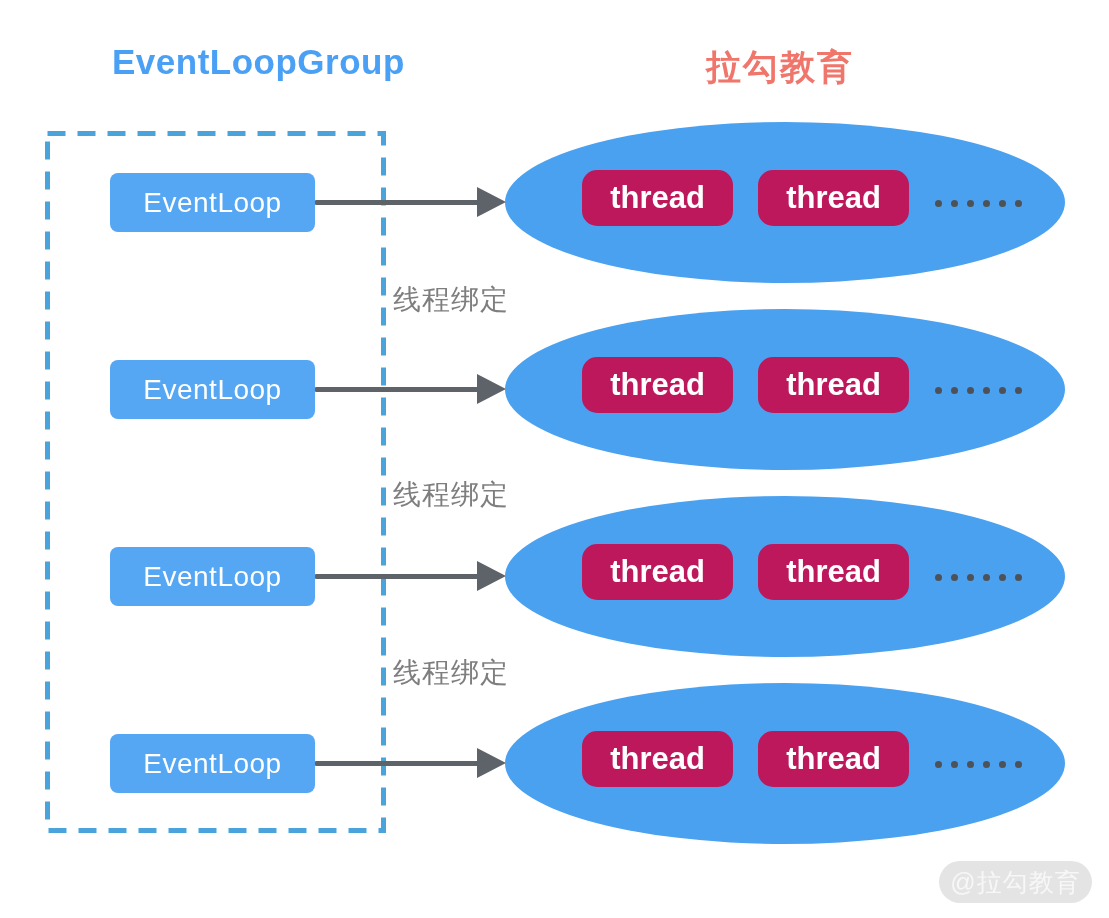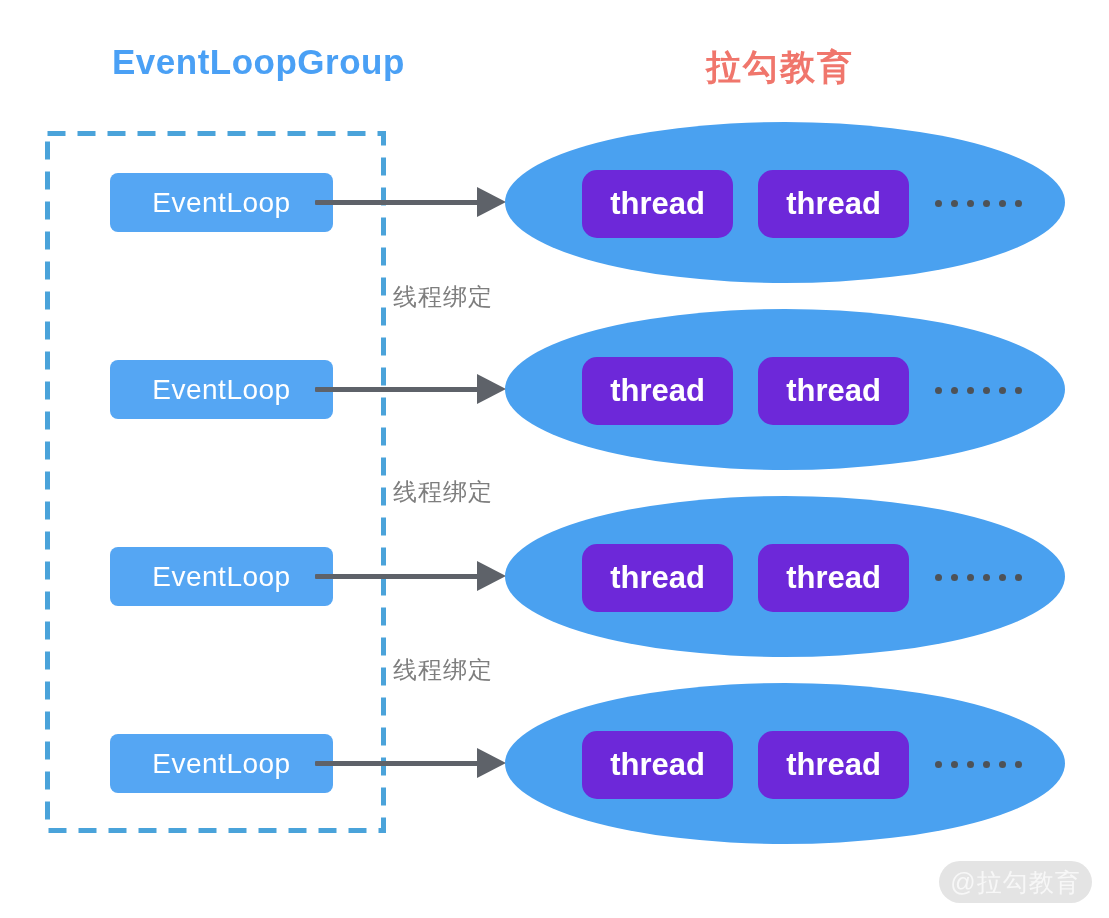--- a/index.html
+++ b/index.html
@@ -17,56 +17,56 @@
     letter-spacing:0.5px;
     white-space:nowrap;
     margin-left:35px;
   }
   .title-left{left:77px;top:42px;color:#4aa0f5;}
   .title-right{left:671px;top:44px;color:#f0766c;letter-spacing:2px;}
 
   .dashed-box{position:absolute;left:45px;top:131px;width:341px;height:702px;}
 
   .eventloop-box{
-    position:absolute;left:110px;width:223px;height:59px;
+    position:absolute;left:110px;width:205px;height:59px;
     background:#55a6f3;border-radius:8px;
     display:flex;align-items:center;justify-content:center;
     color:#ffffff;font-size:28px;font-weight:500;letter-spacing:0.5px;
   }
   .arrow-line{
     position:absolute;left:315px;width:166px;height:5px;
     background:#5e6269;border-radius:1px;
   }
   .arrow-head{
     position:absolute;left:477px;width:0;height:0;
     border-top:15px solid transparent;
     border-bottom:15px solid transparent;
     border-left:29px solid #5e6269;
   }
   .pool-ellipse{
     position:absolute;left:505px;width:560px;height:161px;
     background:#4aa1f0;border-radius:50%;
   }
   .thread-box{
-    position:absolute;top:48px;width:151px;height:68px;
-    background:#6d28d9;border-radius:15px;
+    position:absolute;top:48px;width:151px;height:56px;
+    background:#be185d;border-radius:15px;
     display:flex;align-items:center;justify-content:center;
     color:#ffffff;font-size:31px;font-weight:600;
   }
   .thread-box.t1{left:77px;}
   .thread-box.t2{left:253px;}
   .dots{
     position:absolute;left:430px;top:77px;height:8px;
     display:flex;gap:9px;align-items:center;
   }
   .dot{width:7px;height:7px;border-radius:50%;background:#4e5257;}
 
   .binding-label{
     position:absolute;left:393px;
-    color:#7e7e7e;font-size:24px;font-weight:500;letter-spacing:1px;
+    color:#7e7e7e;font-size:28px;font-weight:500;letter-spacing:1px;
     white-space:nowrap;
   }
   .bl-1{top:281px;}
   .bl-2{top:476px;}
   .bl-3{top:654px;}
 
   
   .r1 .eventloop-box{top:173px;} .r1 .arrow-line{top:200px;} .r1 .arrow-head{top:187px;} .r1 .pool-ellipse{top:122px;}
   .r2 .eventloop-box{top:360px;} .r2 .arrow-line{top:387px;} .r2 .arrow-head{top:374px;} .r2 .pool-ellipse{top:309px;}
   .r3 .eventloop-box{top:547px;} .r3 .arrow-line{top:574px;} .r3 .arrow-head{top:561px;} .r3 .pool-ellipse{top:496px;}

